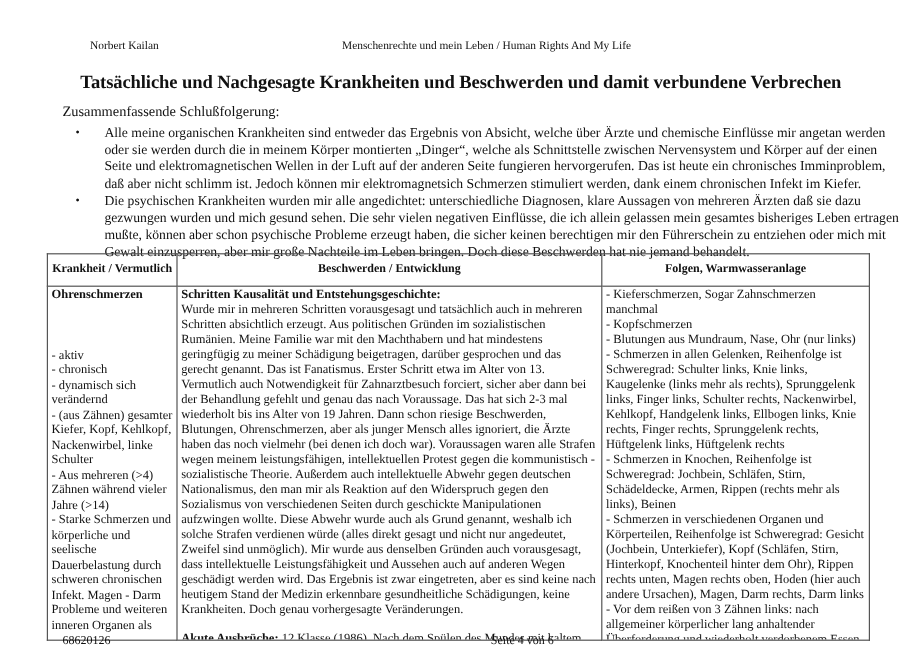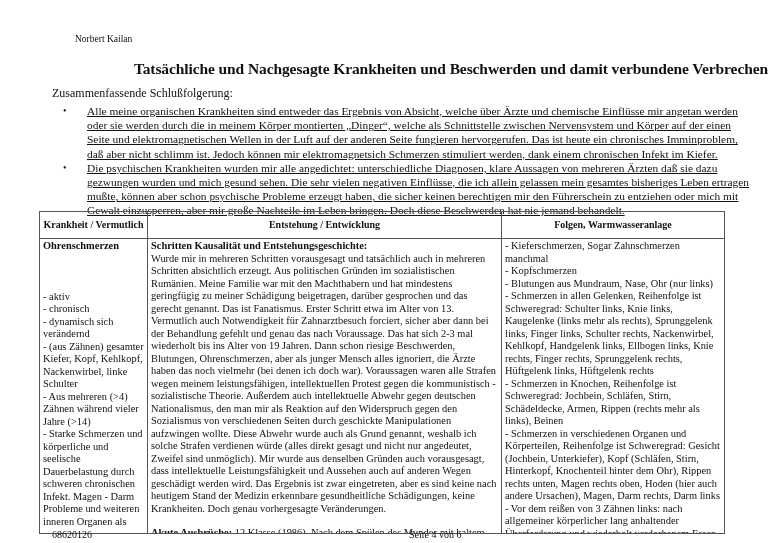--- a/index.html
+++ b/index.html
@@ -8,33 +8,33 @@
     font-family: "Liberation Serif", serif; color: #111111;
   }
   .page-header {
     position: absolute; top: 34px; left: 52px; width: 680px; height: 14px;
     font-size: 9.5px;
     margin-left: 23px;
   }
   .page-header .author { position: absolute; left: 0; top: 0; }
   .page-header .series { position: absolute; left: 210px; top: 0; }
   .doc-title {
-    position: absolute; top: 60px; left: 0; width: 768px; text-align: right;
+    position: absolute; top: 60px; left: 0; width: 768px; text-align: center;
     font-weight: bold; font-size: 15.5px; letter-spacing: -0.1px;
   }
   .section-heading {
     position: absolute; top: 86px; left: 52px;
     font-weight: normal; font-size: 12px;
   }
   .bullets {
     position: absolute; top: 104px; left: 30px; width: 720px;
     margin: 0; padding: 0; list-style: none;
     font-size: 11.4px; line-height: 14.2px;
   }
-  .bullets li { position: relative; padding-left: 57px; text-decoration: underline; }
+  .bullets li { position: relative; padding-left: 57px; }
   .bullets li::before {
     content: "\2022"; position: absolute; left: 33px; top: 0; font-size: 10px;
   }
   table.disease-table {
     position: absolute; top: 211px; left: 39px; width: 685px;
     border-collapse: collapse; table-layout: fixed;
     font-size: 10.4px; line-height: 12.5px;
   }
   table.disease-table th, table.disease-table td {
     border: 1px solid #555555; vertical-align: top; padding: 1px 3px 0 3px;
@@ -52,41 +52,42 @@
     position: absolute; top: 529px; left: 52px; width: 680px; font-size: 10px;
   }
   .page-footer .docid { position: absolute; left: 0; top: 0; }
   .page-footer .pagenum { position: absolute; left: 357px; top: 0; }
 </style>
 </head>
 <body>
 
 <div class="page-header">
   <span class="author">Norbert Kailan</span>
+  <span class="series">Menschenrechte und mein Leben / Human Rights And My Life</span>
 </div>
 
 <div class="doc-title">Tatsächliche und Nachgesagte Krankheiten und Beschwerden und damit verbundene Verbrechen</div>
 
 <div class="section-heading">Zusammenfassende Schlußfolgerung:</div>
 
 <ul class="bullets">
   <li>Alle meine organischen Krankheiten sind entweder das Ergebnis von Absicht, welche über Ärzte und chemische Einflüsse mir angetan werden oder sie werden durch die in meinem Körper montierten „Dinger“, welche als Schnittstelle zwischen Nervensystem und Körper auf der einen Seite und elektromagnetischen Wellen in der Luft auf der anderen Seite fungieren hervorgerufen. Das ist heute ein chronisches Imminproblem, daß aber nicht schlimm ist. Jedoch können mir elektromagnetsich Schmerzen stimuliert werden, dank einem chronischen Infekt im Kiefer.</li>
   <li>Die psychischen Krankheiten wurden mir alle angedichtet: unterschiedliche Diagnosen, klare Aussagen von mehreren Ärzten daß sie dazu gezwungen wurden und mich gesund sehen. Die sehr vielen negativen Einflüsse, die ich allein gelassen mein gesamtes bisheriges Leben ertragen mußte, können aber schon psychische Probleme erzeugt haben, die sicher keinen berechtigen mir den Führerschein zu entziehen oder mich mit Gewalt einzusperren, aber mir große Nachteile im Leben bringen. Doch diese Beschwerden hat nie jemand behandelt.</li>
 </ul>
 
 <table class="disease-table">
   <colgroup>
       <col class="c1">
       <col class="c2">
       <col class="c3">
     </colgroup>
   <thead>
     <tr>
       <th>Krankheit / Vermutlich</th>
-      <th>Entstehung / Entwicklung</th>
+      <th>Beschwerden / Entwicklung</th>
       <th>Folgen, Warmwasseranlage</th>
     </tr>
   </thead>
   <tbody>
     <tr>
       <td class="body-cell">
         <div class="cell-clip">
           <div class="bold">Ohrenschmerzen</div>
           <div style="height:38px"></div>
           <div style="white-space:pre-line">- aktiv

